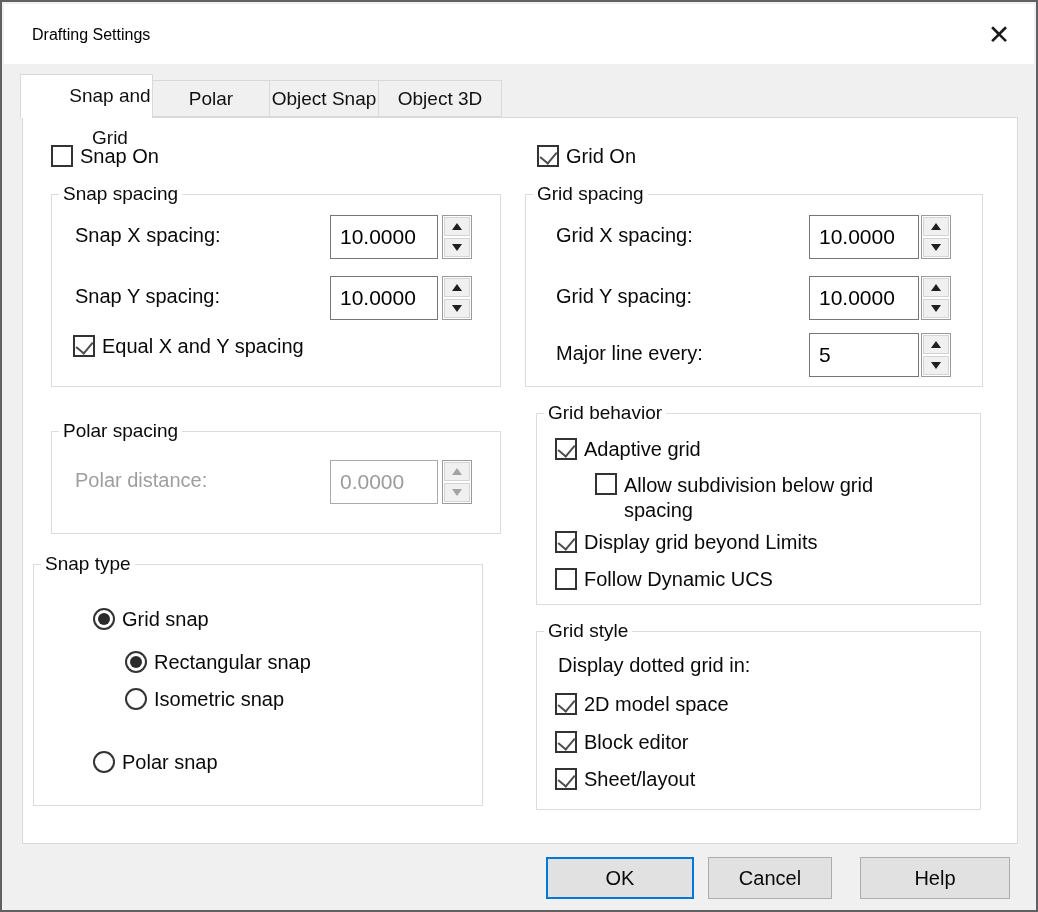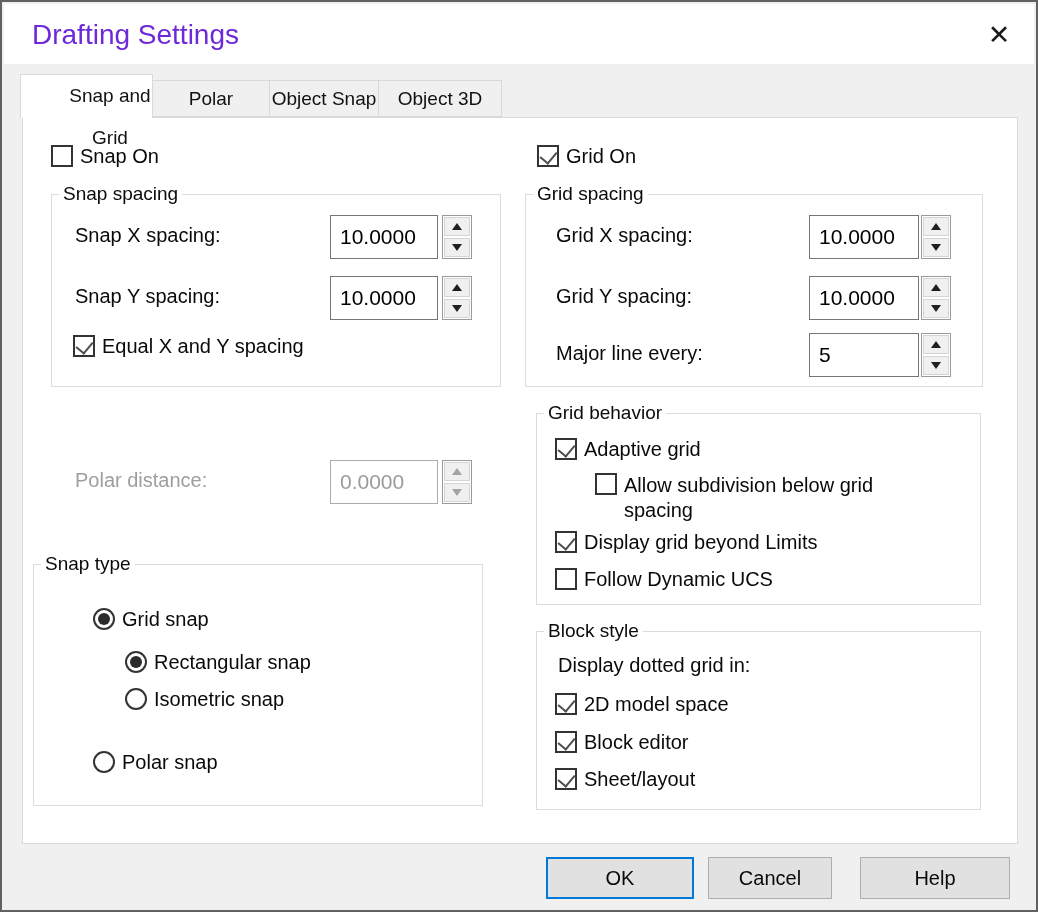--- a/index.html
+++ b/index.html
@@ -9,21 +9,21 @@
   .window {
     position:relative; width:1038px; height:912px;
     background:#f0f0f0; border:2px solid #5f6163; overflow:hidden;
   }
   .titlebar {
     position:absolute; left:2px; top:2px; right:2px; height:60px;
     background:#ffffff;
   }
   .title {
     position:absolute; left:28px; top:0; height:68px; line-height:62px;
-    font-size:28px; color:#6d28d9;
+    font-size:16px; color:#000000;
   }
   .close-btn {
     position:absolute; right:16px; top:12px; width:38px; height:38px;
     text-align:center; line-height:38px; font-size:27px; color:#1a1a1a;
     font-family:"DejaVu Sans",sans-serif; cursor:default;
   }
 
   
   .tab {
     position:absolute; background:#f0f0f0; border:1px solid #d9d9d9;
@@ -188,20 +188,23 @@
     <div class="field" style="left:786px;top:215px;width:110px;">5</div>
     <div class="spin" style="left:898px;top:215px;">
       <div class="spin-btn">
           <i class="tri-up"></i>
         </div>
       <div class="spin-btn">
           <i class="tri-down"></i>
         </div>
     </div>
 
+    <div class="group" style="left:28px;top:313px;width:450px;height:103px;">
+      <span class="gtitle">Polar spacing</span>
+    </div>
     <div class="abs lbl dis" style="left:52px;top:351px;">Polar distance:</div>
     <div class="field dis" style="left:307px;top:342px;width:108px;">0.0000</div>
     <div class="spin dis" style="left:419px;top:342px;">
       <div class="spin-btn">
           <i class="tri-up"></i>
         </div>
       <div class="spin-btn">
           <i class="tri-down"></i>
         </div>
     </div>
@@ -240,21 +243,21 @@
     <div class="toggle" style="left:532px;top:413px;">
       <span class="cb on"></span>
       <span class="lbl">Display grid beyond Limits</span>
     </div>
     <div class="toggle" style="left:532px;top:450px;">
       <span class="cb"></span>
       <span class="lbl">Follow Dynamic UCS</span>
     </div>
 
     <div class="group" style="left:513px;top:513px;width:445px;height:179px;">
-      <span class="gtitle">Block style</span>
+      <span class="gtitle">Grid style</span>
     </div>
     <div class="abs lbl" style="left:535px;top:536px;">Display dotted grid in:</div>
     <div class="toggle" style="left:532px;top:575px;">
       <span class="cb on"></span>
       <span class="lbl">2D model space</span>
     </div>
     <div class="toggle" style="left:532px;top:613px;">
       <span class="cb on"></span>
       <span class="lbl">Block editor</span>
     </div>

